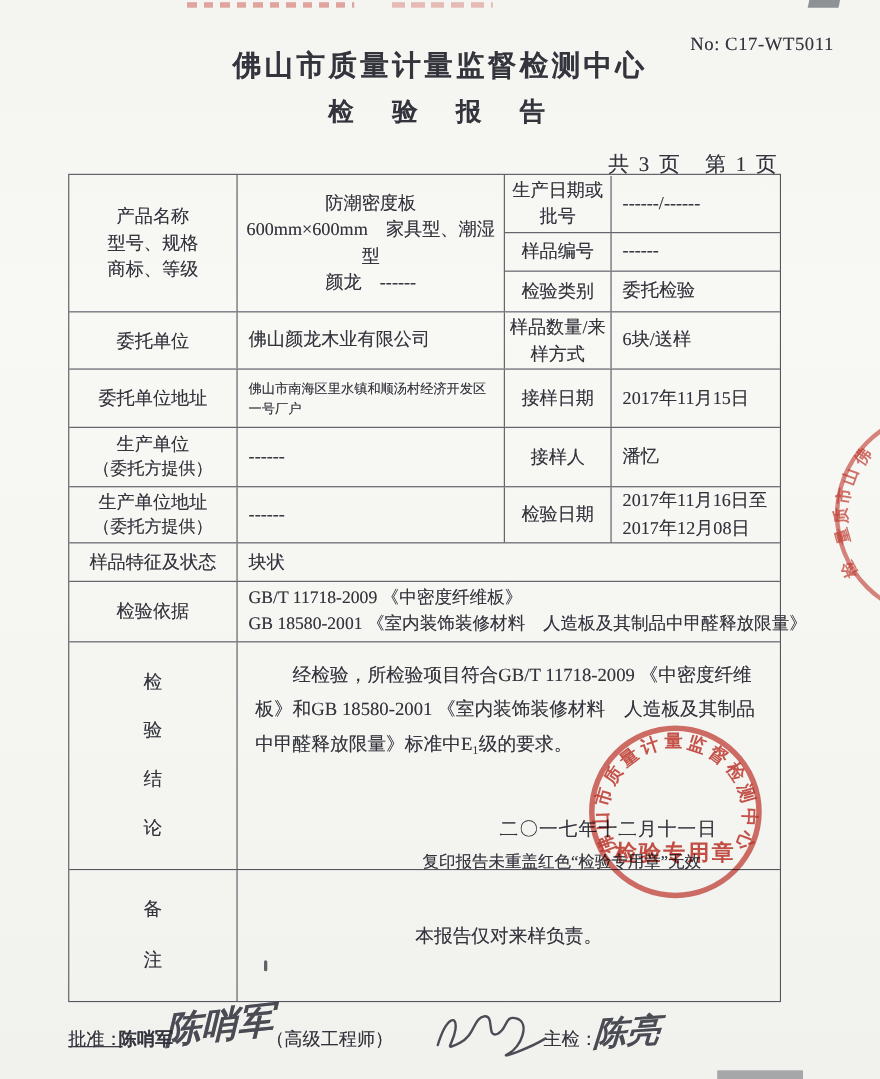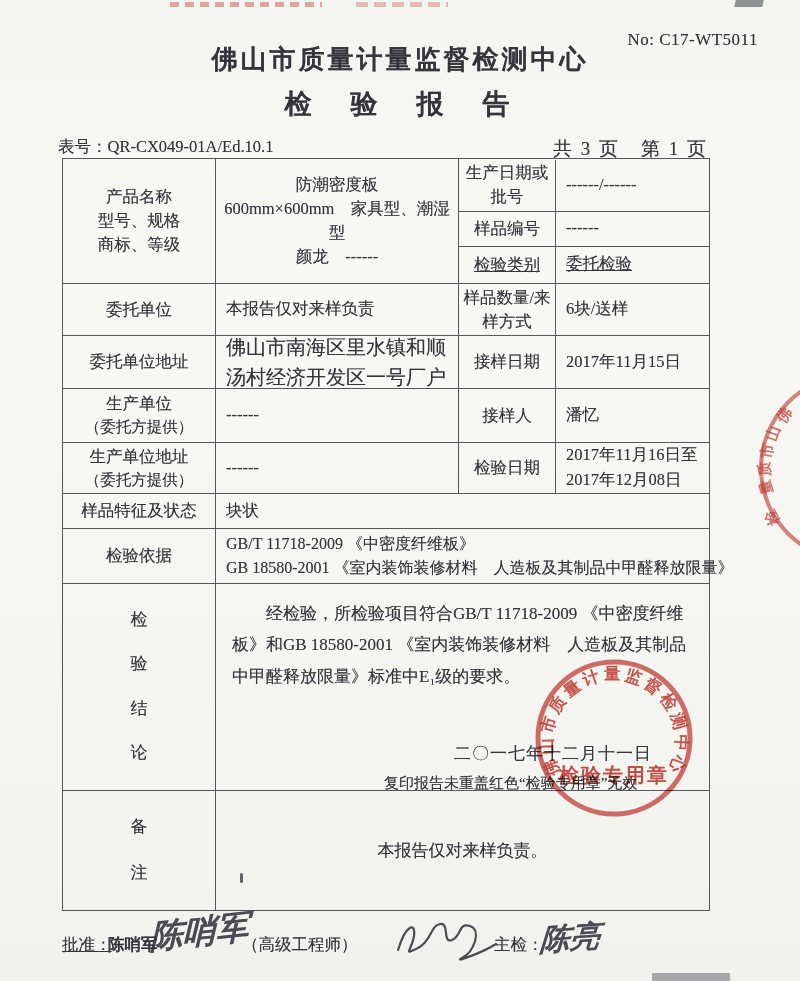--- a/index.html
+++ b/index.html
@@ -8,38 +8,38 @@
     background:linear-gradient(180deg,#f4f4f1 0%,#f8f8f5 28%,#f5f5f2 65%,#f1f1ee 100%);
     font-family:"Liberation Serif","DejaVu Serif",serif;
     color:#33343c;
   }
   .page *{box-sizing:border-box;}
   .abs{position:absolute;}
   .txt{text-shadow:0 0 .5px rgba(45,45,55,.45);}
   
   .report-no{top:30px;right:42px;font-size:17px;letter-spacing:.5px;}
   .center-name{top:42px;left:0;width:100%;text-align:center;font-size:26px;font-weight:bold;letter-spacing:3px;}
-  .doc-title{top:86px;left:0;width:100%;text-align:center;font-size:27px;font-weight:bold;letter-spacing:6px;}
+  .doc-title{top:86px;left:0;width:100%;text-align:center;font-size:23px;font-weight:bold;letter-spacing:6px;}
   .form-no{top:136px;left:58px;font-size:16.5px;}
   .page-info{top:136px;right:92px;font-size:19px;letter-spacing:2px;}
   
   .tbl{position:absolute;left:62px;top:158px;width:648px;border:1px solid #55565e;font-size:16.5px;}
   .tr{display:flex;border-bottom:1px solid #55565e;}
   .tr:last-child{border-bottom:none;}
   .td{border-right:1px solid #55565e;display:flex;flex-direction:column;justify-content:center;}
   .td:last-child{border-right:none;}
   .c1{width:153px;flex:none;}
   .c2{width:243px;flex:none;}
   .c3{width:97px;flex:none;}
   .c4{flex:1;}
   .lab{align-items:center;text-align:center;line-height:1.45;}
   .val{padding:2px 10px;align-items:flex-start;text-align:left;line-height:1.5;}
   .rcol{flex:1;display:flex;flex-direction:column;border-right:none;padding:0;}
   .sub{display:flex;border-bottom:1px solid #55565e;flex:none;}
-  .sub:last-child{border-bottom:none;text-decoration:underline;}
+  .sub:last-child{border-bottom:none;}
   .vlabel{align-items:center;justify-content:space-around;padding:14px 0;font-size:17px;}
   .concl-cell{position:relative;padding:0;display:block;}
   .concl-text{padding:14px 14px 0 16px;text-indent:2em;line-height:1.85;font-size:17px;}
   .concl-date{position:absolute;left:238px;top:158px;font-size:17px;letter-spacing:1px;}
   .copy-notice{position:absolute;left:168px;top:190px;font-size:15px;}
   .remark-cell{position:relative;display:flex;align-items:center;justify-content:center;font-size:17px;}
   .speck{position:absolute;left:24px;top:82px;width:3px;height:10px;background:#3c3d46;opacity:.8;border-radius:2px;}
   
   .stamp{pointer-events:none;mix-blend-mode:multiply;}
   
@@ -58,21 +58,20 @@
 
 <div class="page">
 
   <div class="abs art-dashes1"></div>
   <div class="abs art-dashes2"></div>
   <div class="abs art-topmark"></div>
 
   <div class="abs txt report-no">No: C17-WT5011</div>
   <div class="abs txt center-name">佛山市质量计量监督检测中心</div>
   <div class="abs txt doc-title">检　验　报　告</div>
-  <div class="abs txt form-no">表号：QR-CX049-01A/Ed.10.1</div>
   <div class="abs txt page-info">共 3 页　第 1 页</div>
 
   <div class="tbl txt">
 
     <div class="tr" style="height:125px;">
       <div class="td c1 lab">
         <div>产品名称</div>
         <div>型号、规格</div>
         <div>商标、等级</div>
       </div>
@@ -95,31 +94,31 @@
         </div>
         <div class="sub" style="height:36px;">
           <div class="td c3 lab">检验类别</div>
           <div class="td c4 val">委托检验</div>
         </div>
       </div>
     </div>
 
     <div class="tr" style="height:52px;">
       <div class="td c1 lab">委托单位</div>
-      <div class="td c2 val">本报告仅对来样负责</div>
+      <div class="td c2 val">佛山颜龙木业有限公司</div>
       <div class="td c3 lab">
         <div>样品数量/来</div>
         <div>样方式</div>
       </div>
       <div class="td c4 val">6块/送样</div>
     </div>
 
     <div class="tr" style="height:53px;">
       <div class="td c1 lab">委托单位地址</div>
-      <div class="td c2 val" style="font-size:20px;">佛山市南海区里水镇和顺汤村经济开发区一号厂户</div>
+      <div class="td c2 val" style="font-size:12px;">佛山市南海区里水镇和顺汤村经济开发区一号厂户</div>
       <div class="td c3 lab">接样日期</div>
       <div class="td c4 val">2017年11月15日</div>
     </div>
 
     <div class="tr" style="height:54px;">
       <div class="td c1 lab">
         <div>生产单位</div>
         <div style="font-size:15.5px;">（委托方提供）</div>
       </div>
       <div class="td c2 val">------</div>

